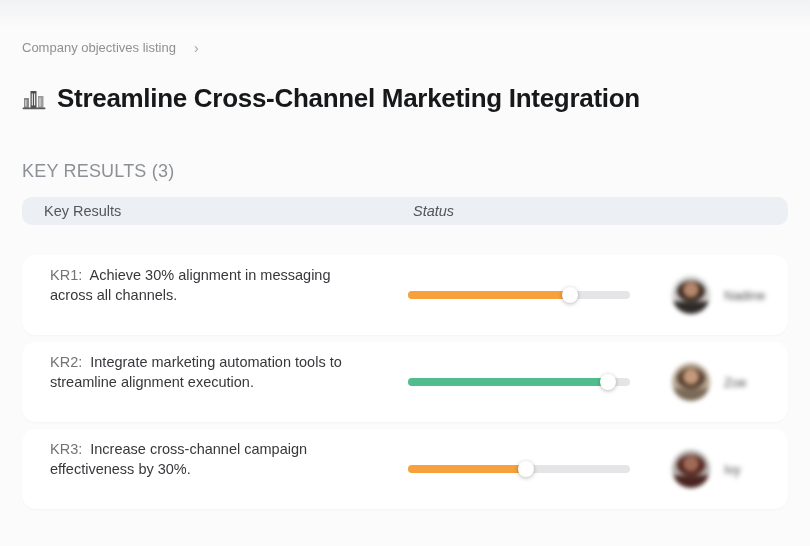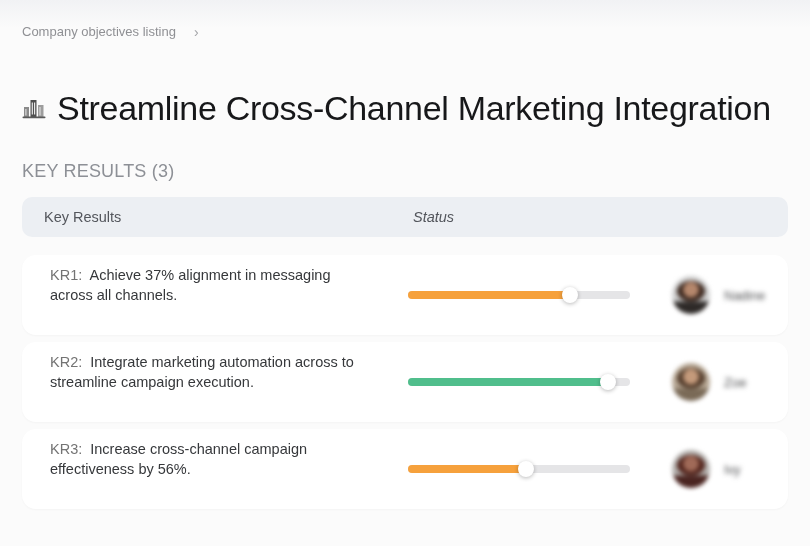--- a/index.html
+++ b/index.html
@@ -2,33 +2,33 @@
 <html><head>
 <meta charset="utf-8">
 <style>
   html,body{margin:0;padding:0;}
   .app{
     position:relative;width:810px;height:546px;overflow:hidden;
     font-family:"Liberation Sans",sans-serif;
     background:linear-gradient(180deg,#f1f2f4 0px,#fbfbfb 28px,#fbfbfb 100%);
   }
   
-  .breadcrumb{position:absolute;left:22px;top:24px;display:flex;align-items:center;gap:18px;font-size:13px;}
+  .breadcrumb{position:absolute;left:22px;top:40px;display:flex;align-items:center;gap:18px;font-size:13px;}
   .crumb-muted{color:#8f9094;cursor:pointer;}
   .crumb-sep{color:#a3a4a8;font-size:14px;line-height:1;}
   .crumb-current{color:#323335;}
   
   .title-row{position:absolute;left:22px;top:66px;display:flex;align-items:center;gap:11px;}
   .title-icon{width:24px;height:22px;flex:0 0 auto;}
-  .page-title{font-size:34px;font-weight:400;color:#17181a;letter-spacing:-0.3px;}
+  .page-title{font-size:26px;font-weight:700;color:#17181a;letter-spacing:-0.3px;}
   
   .section-label{position:absolute;left:22px;top:161px;font-size:18px;color:#8d9096;letter-spacing:0.2px;}
   
   .table-header{
-    position:absolute;left:22px;top:197px;width:766px;height:40px;
+    position:absolute;left:22px;top:197px;width:766px;height:28px;
     background:#ECEFF3;border-radius:10px;
     display:grid;grid-template-columns:386px 264px 1fr;align-items:center;
     font-size:14.5px;color:#53565c;
   }
   .h-kr{padding-left:22px;}
   .h-status{padding-left:5px;font-style:italic;}
   .h-owner{padding-left:1px;}
   
   .rows{position:absolute;left:22px;top:255px;width:766px;display:flex;flex-direction:column;gap:7px;}
   .row-card{
@@ -76,49 +76,49 @@
   <div class="section-label">KEY RESULTS (3)</div>
 
   <div class="table-header">
     <div class="h-kr">Key Results</div>
     <div class="h-status">Status</div>
   </div>
 
   <div class="rows">
       <div class="row-card">
       <div class="kr-text">
-        <span class="kr-id">KR1:</span><span> Achieve 37% alignment in messaging across all channels.</span>
+        <span class="kr-id">KR1:</span><span> Achieve 30% alignment in messaging across all channels.</span>
       </div>
       <div class="slider">
         <div class="slider-track"></div>
         <div class="slider-fill" style="width: 162.06px; background: rgb(246, 161, 60);"></div>
         <div class="slider-thumb" style="left: calc(73% - 8px);"></div>
       </div>
       <div class="owner-cell">
         <div class="avatar" style="background: radial-gradient(circle at 50% 36%, rgb(181, 135, 108) 0px, rgb(181, 135, 108) 24%, rgba(0, 0, 0, 0) 26%), radial-gradient(62% 46% at 50% 40%, rgb(63, 43, 34) 0px, rgb(63, 43, 34) 58%, rgba(0, 0, 0, 0) 60%), linear-gradient(rgb(207, 207, 207) 0px, rgb(207, 207, 207) 64%, rgb(46, 42, 40) 70%);"></div>
         <span class="owner-name">Nadine</span>
       </div>
     </div>
       <div class="row-card">
       <div class="kr-text">
-        <span class="kr-id">KR2:</span><span> Integrate marketing automation across to streamline campaign execution.</span>
+        <span class="kr-id">KR2:</span><span> Integrate marketing automation tools to streamline alignment execution.</span>
       </div>
       <div class="slider">
         <div class="slider-track"></div>
         <div class="slider-fill" style="width: 199.8px; background: rgb(80, 190, 140);"></div>
         <div class="slider-thumb" style="left: calc(90% - 8px);"></div>
       </div>
       <div class="owner-cell">
         <div class="avatar" style="background: radial-gradient(circle at 50% 36%, rgb(196, 154, 123) 0px, rgb(196, 154, 123) 24%, rgba(0, 0, 0, 0) 26%), radial-gradient(62% 46% at 50% 40%, rgb(87, 64, 47) 0px, rgb(87, 64, 47) 58%, rgba(0, 0, 0, 0) 60%), linear-gradient(rgb(183, 168, 149) 0px, rgb(183, 168, 149) 64%, rgb(122, 106, 87) 70%);"></div>
         <span class="owner-name">Zoe</span>
       </div>
     </div>
       <div class="row-card">
       <div class="kr-text">
-        <span class="kr-id">KR3:</span><span> Increase cross-channel campaign effectiveness by 56%.</span>
+        <span class="kr-id">KR3:</span><span> Increase cross-channel campaign effectiveness by 30%.</span>
       </div>
       <div class="slider">
         <div class="slider-track"></div>
         <div class="slider-fill" style="width: 117.66px; background: rgb(246, 161, 60);"></div>
         <div class="slider-thumb" style="left: calc(53% - 8px);"></div>
       </div>
       <div class="owner-cell">
         <div class="avatar" style="background: radial-gradient(circle at 50% 36%, rgb(160, 106, 88) 0px, rgb(160, 106, 88) 24%, rgba(0, 0, 0, 0) 26%), radial-gradient(62% 46% at 50% 40%, rgb(84, 39, 31) 0px, rgb(84, 39, 31) 58%, rgba(0, 0, 0, 0) 60%), linear-gradient(rgb(179, 176, 173) 0px, rgb(179, 176, 173) 64%, rgb(74, 36, 32) 70%);"></div>
         <span class="owner-name">Ivy</span>
       </div>

